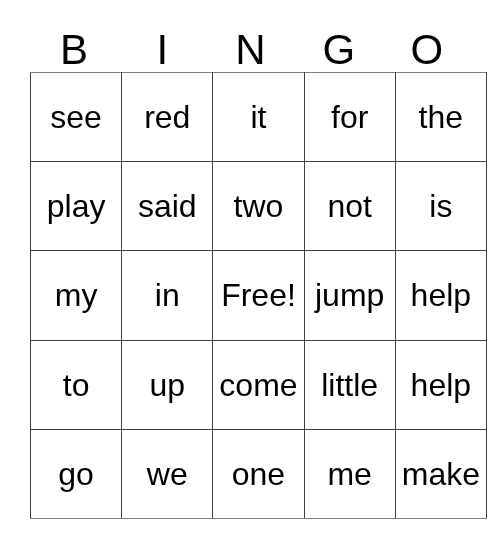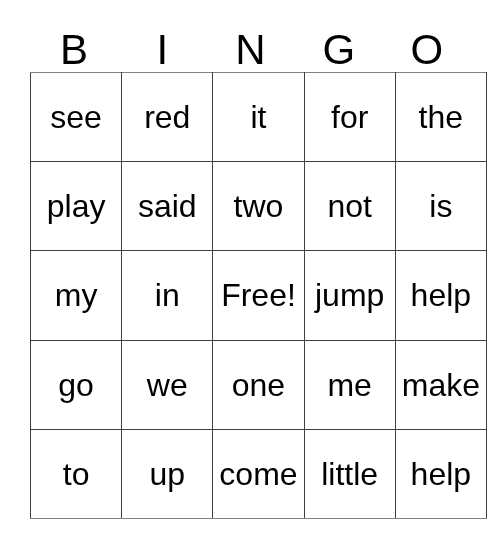--- a/index.html
+++ b/index.html
@@ -108,29 +108,29 @@
         <td>is</td>
       </tr>
       <tr>
         <td>my</td>
         <td>in</td>
         <td class="free-cell">Free!</td>
         <td>jump</td>
         <td>help</td>
       </tr>
       <tr>
+        <td>to</td>
+        <td>up</td>
+        <td>come</td>
+        <td>little</td>
+        <td>help</td>
+      </tr>
+      <tr>
         <td>go</td>
         <td>we</td>
         <td>one</td>
         <td>me</td>
         <td>make</td>
-      </tr>
-      <tr>
-        <td>to</td>
-        <td>up</td>
-        <td>come</td>
-        <td>little</td>
-        <td>help</td>
       </tr>
     </tbody>
   </table>
 
 </div>
 
 </body></html>

